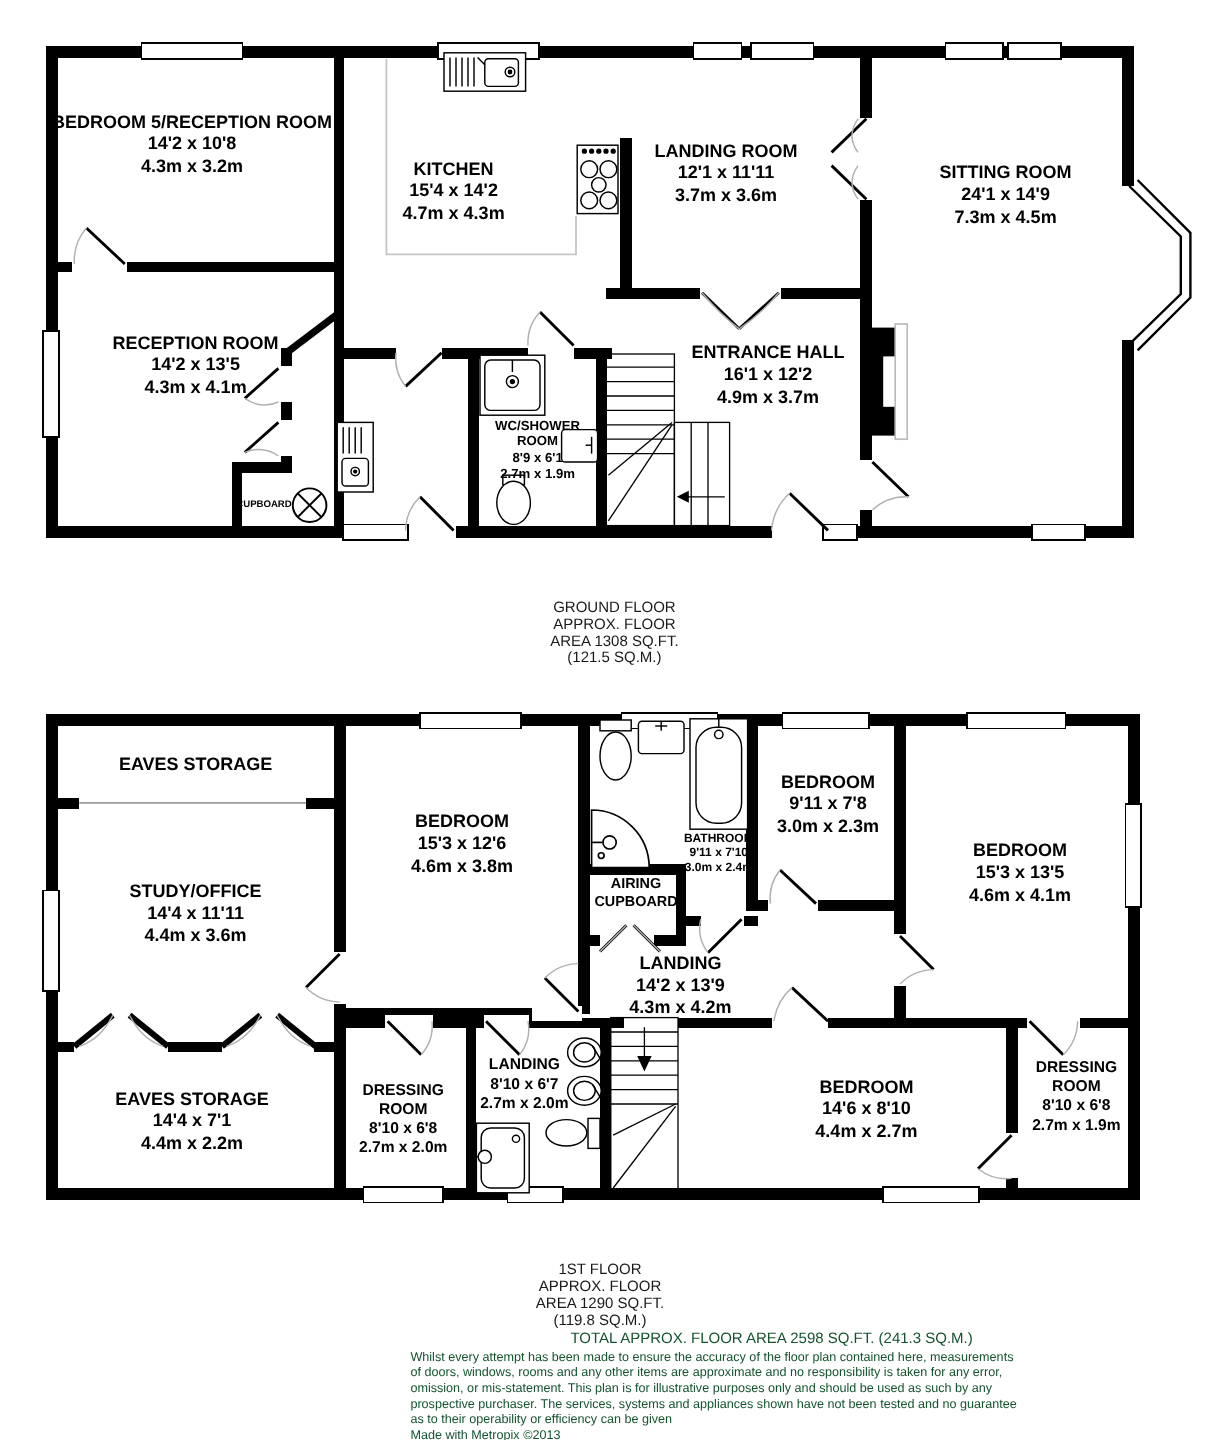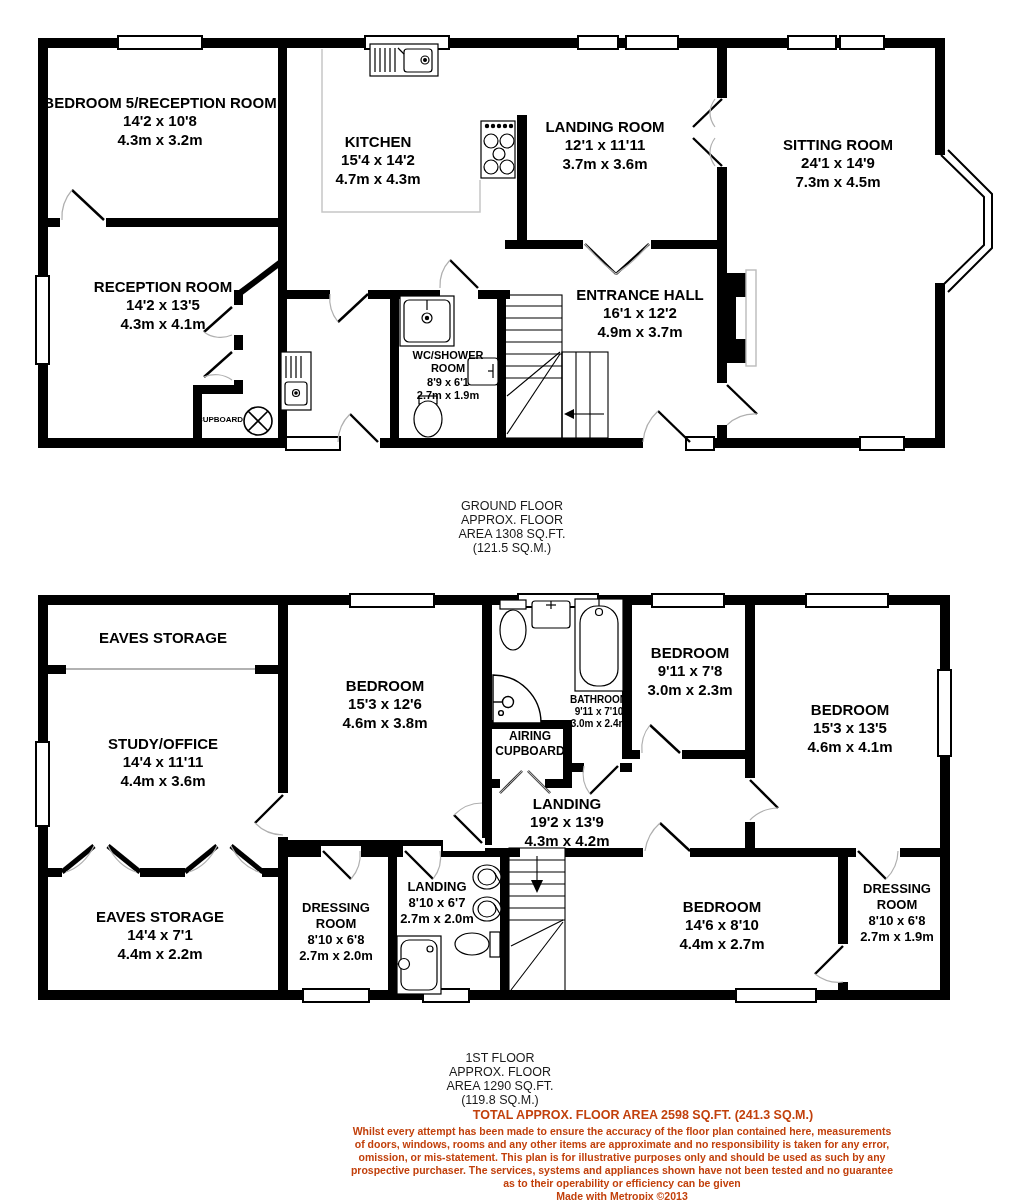--- a/index.html
+++ b/index.html
@@ -6,22 +6,22 @@
   .plan{position:relative;width:1021px;height:1200px;background:#fff;
         font-family:"Liberation Sans",sans-serif;overflow:hidden;border-radius:30px;}
   .plan svg{position:absolute;left:0;top:0;}
   .lbl{position:absolute;transform:translate(-50%,-50%);text-align:center;
        color:#000;font-weight:bold;line-height:1.22;white-space:nowrap;}
   .lbl span{display:block;}
   .lbl.wrap{white-space:normal;}
   .cap{position:absolute;transform:translate(-50%,0);text-align:center;color:#1a1a1a;
        font-weight:normal;font-size:12.5px;line-height:1.12;}
   .cap span{display:block;}
-  .foot{position:absolute;transform:translate(-50%,0);text-align:center;color:#c2410c;
-        font-weight:bold;}
+  .foot{position:absolute;transform:translate(-50%,0);text-align:left;color:#14532d;
+        font-weight:normal;}
   .foot span{display:block;}
 </style>
 </head>
 <body>
 
 <div class="plan">
 
 <svg width="1021" height="1200" viewBox="0 0 1021 1200">
 
   <g fill="#000" shape-rendering="crispEdges">
@@ -399,21 +399,21 @@
 <div class="lbl" style="left:850px;top:728px;font-size:15px">
   <span>BEDROOM</span>
   <span>15'3 x 13'5</span>
   <span>4.6m x 4.1m</span>
 </div>
 <div class="lbl wrap" style="left:530px;top:744px;font-size:12px;width:84px">
   <span>AIRING CUPBOARD</span>
 </div>
 <div class="lbl" style="left:567px;top:822px;font-size:15px">
   <span>LANDING</span>
-  <span>19'2 x 13'9</span>
+  <span>14'2 x 13'9</span>
   <span>4.3m x 4.2m</span>
 </div>
 <div class="lbl" style="left:160px;top:935px;font-size:15px">
   <span>EAVES STORAGE</span>
   <span>14'4 x 7'1</span>
   <span>4.4m x 2.2m</span>
 </div>
 <div class="lbl wrap" style="left:336px;top:932px;font-size:13px;width:90px">
   <span>DRESSING ROOM</span>
   <span>8'10 x 6'8</span>

